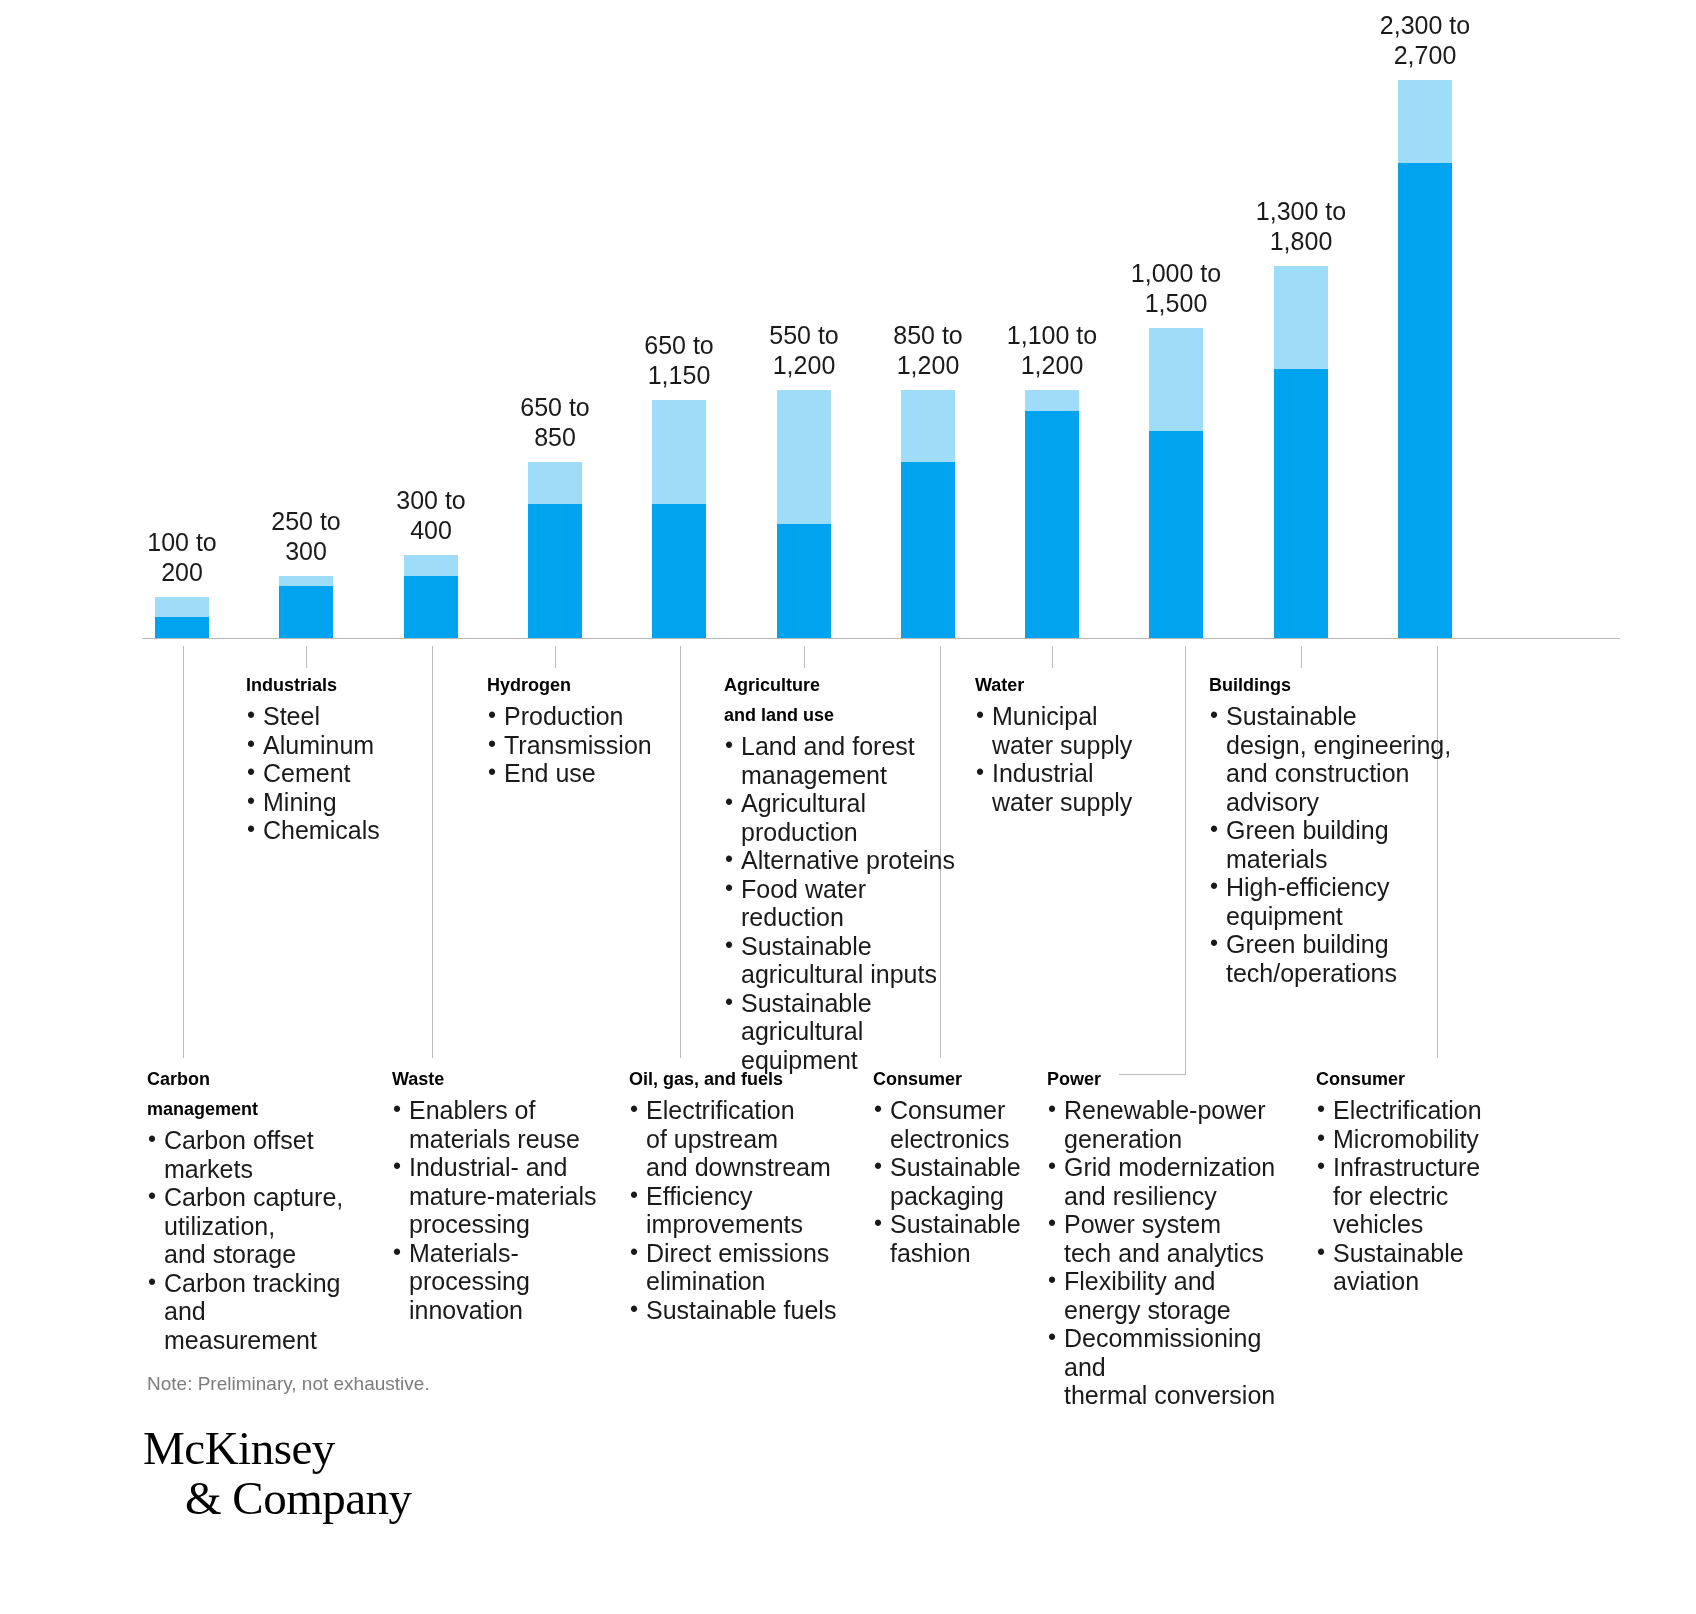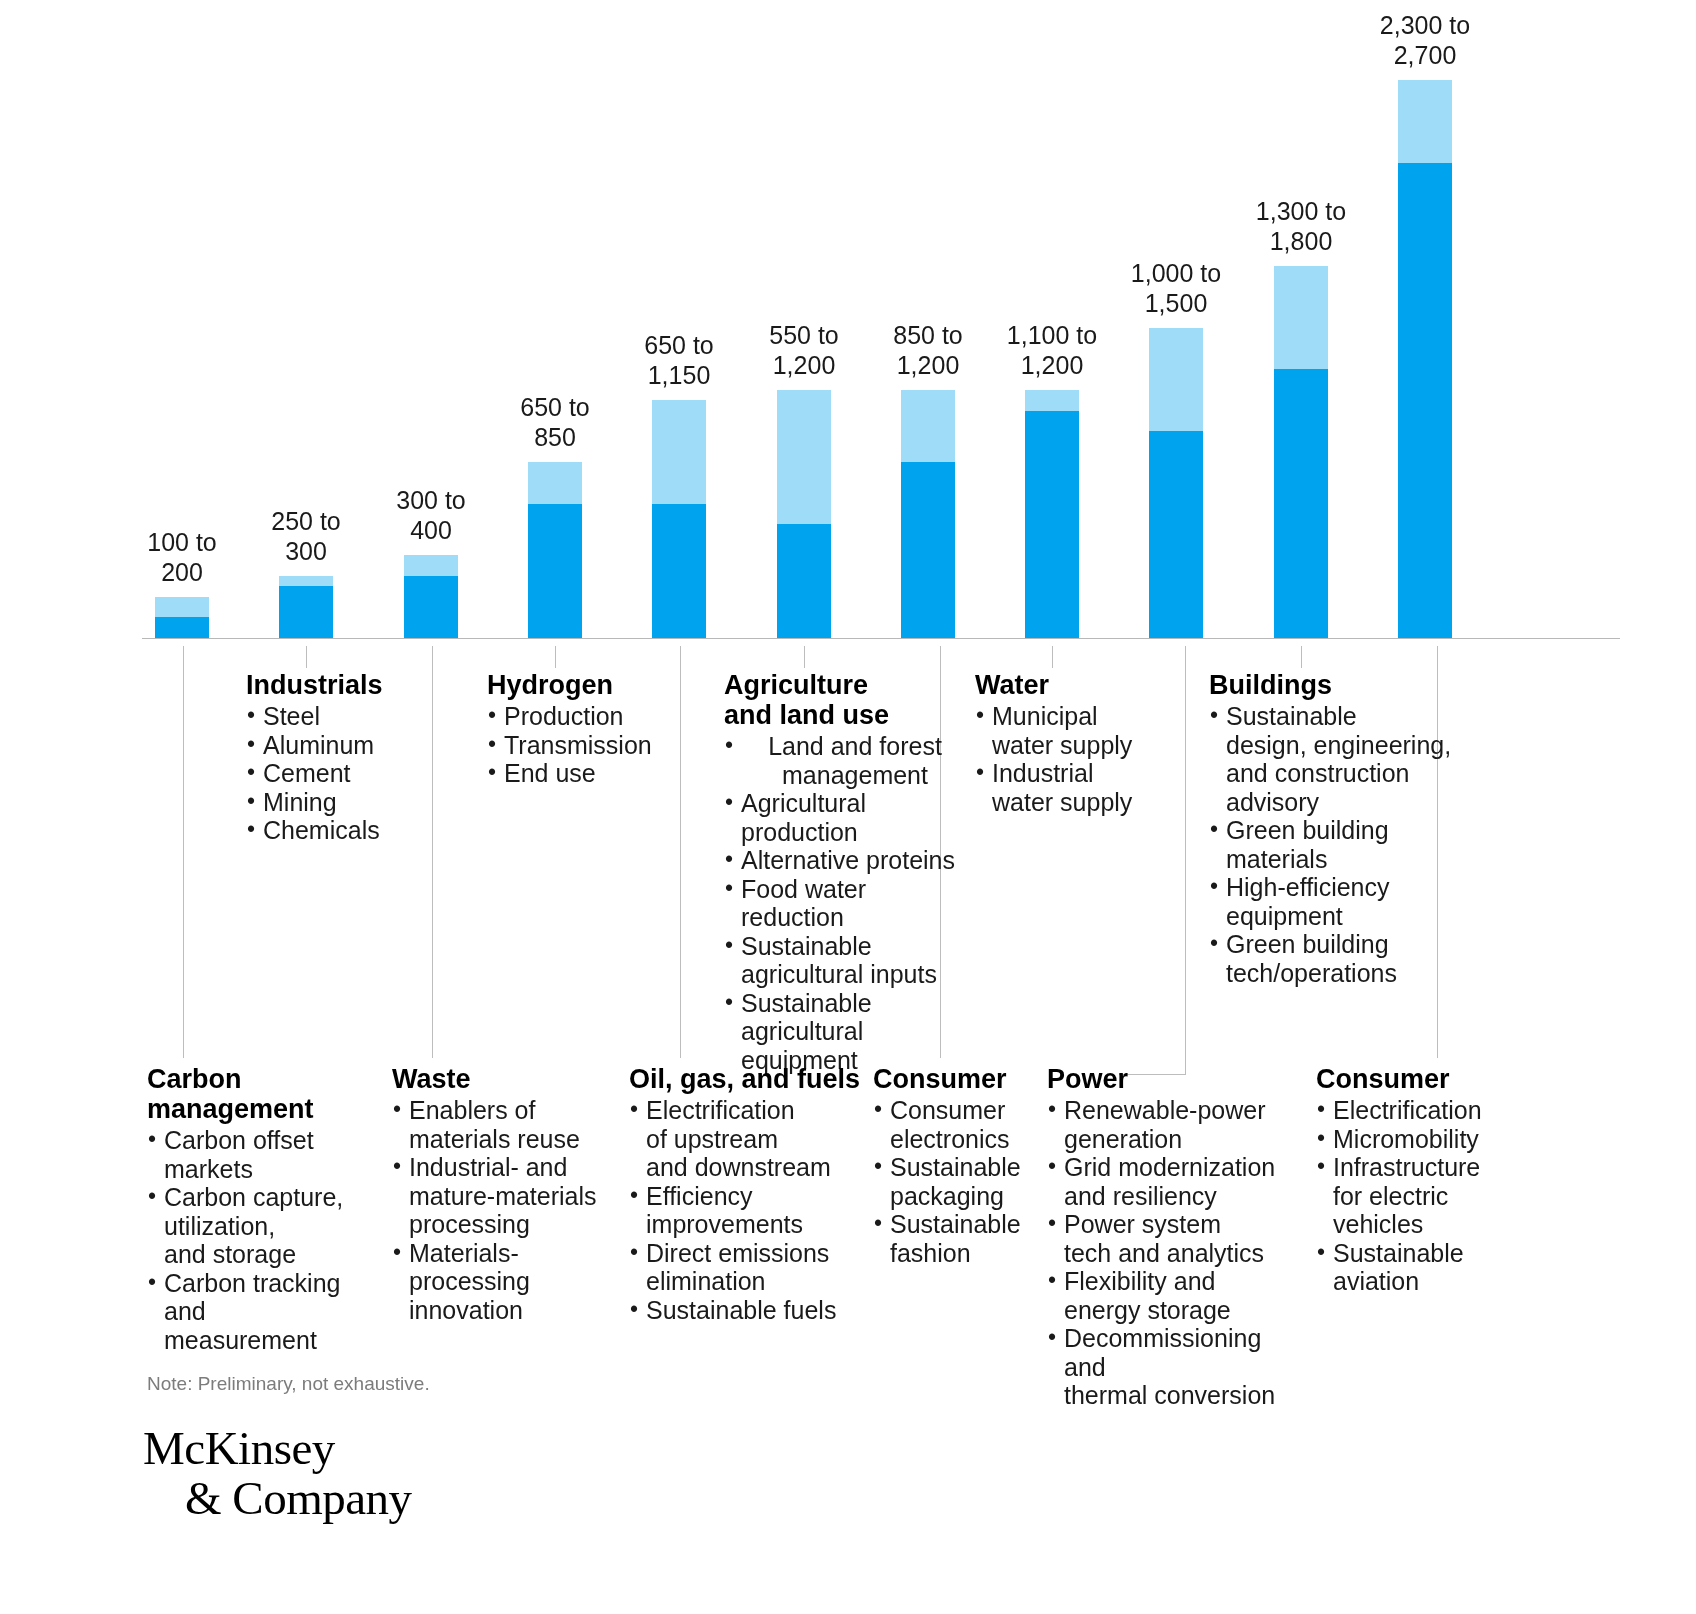--- a/index.html
+++ b/index.html
@@ -30,21 +30,21 @@
     white-space:pre-line;
   }
 
   
   .conn-v{position:absolute;width:1px;background:#bdbdbd;}
   .conn-h{position:absolute;height:1px;background:#bdbdbd;}
 
   
   .cat{position:absolute;}
   .cat-title{
-    font-weight:bold;font-size:27px;line-height:30px;
+    font-weight:bold;font-size:18px;line-height:30px;
     color:#000;margin:0 0 2px 0;white-space:pre-line;
   }
   .cat-list{list-style:none;margin:0;padding:0;}
   .cat-list li{
     font-size:25px;line-height:28.5px;color:#1a1a1a;
     padding-left:17px;position:relative;margin:0;
   }
   .cat-list li::before{
     content:"\2022";position:absolute;left:1px;top:-1px;font-size:23px;color:#1a1a1a;
   }
@@ -174,21 +174,21 @@
       <li style="white-space: pre-line;">Production</li>
       <li style="white-space: pre-line;">Transmission</li>
       <li style="white-space: pre-line;">End use</li>
     </ul>
   </div>
 
   <div class="cat" style="left:724px;top:670px;width:245px;">
     <div class="cat-title nowrap-pre" style="white-space: pre-line;">Agriculture
 and land use</div>
     <ul class="cat-list">
-      <li style="white-space: pre-line; text-align: center;">Land and forest
+      <li style="white-space: pre-line;">Land and forest
 management</li>
       <li style="white-space: pre-line;">Agricultural
 production</li>
       <li style="white-space: pre-line;">Alternative proteins</li>
       <li style="white-space: pre-line;">Food water reduction</li>
       <li style="white-space: pre-line;">Sustainable
 agricultural inputs</li>
       <li style="white-space: pre-line;">Sustainable
 agricultural
 equipment</li>

